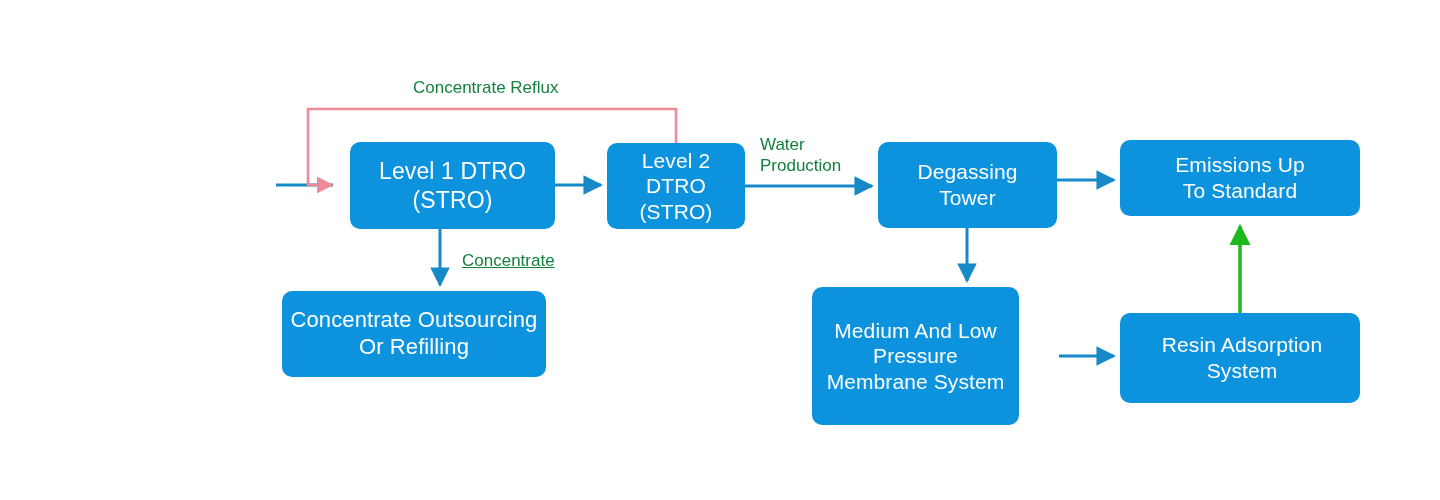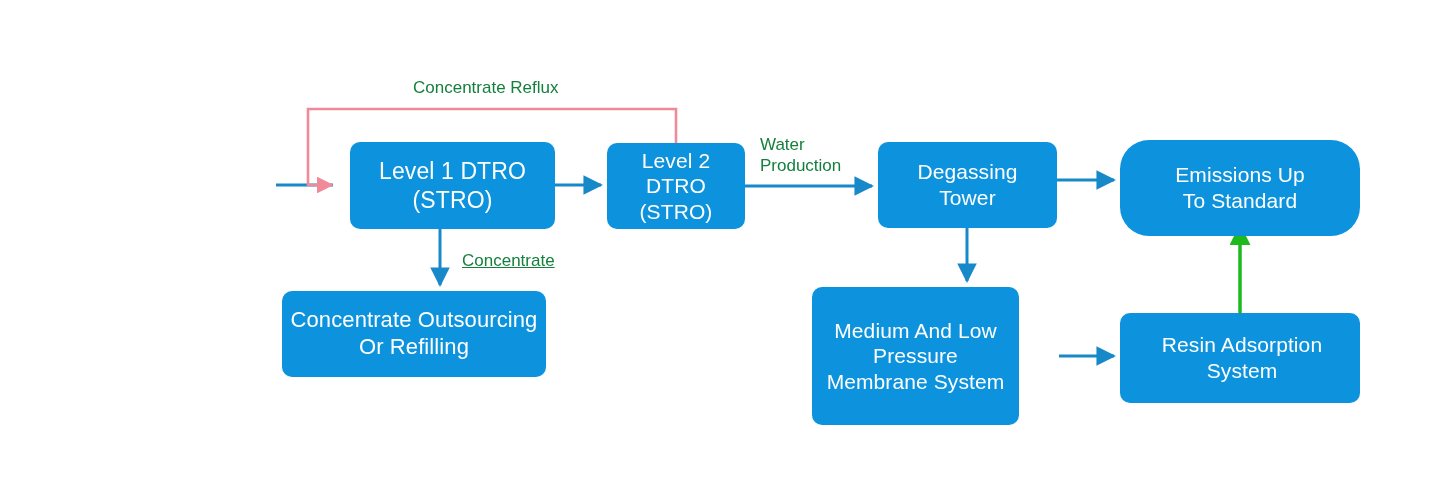--- a/index.html
+++ b/index.html
@@ -91,21 +91,21 @@
   <div class="node" style="left:338px; top:142px; width:205px; height:87px; font-size:23px;margin-left:12px;">Level 1 DTRO
 (STRO)</div>
 
   <div class="node" style="left:607px; top:143px; width:138px; height:86px; font-size:21px;">Level 2
 DTRO
 (STRO)</div>
 
   <div class="node" style="left:878px; top:142px; width:179px; height:86px; font-size:21px;">Degassing
 Tower</div>
 
-  <div class="node" style="left:1120px; top:140px; width:240px; height:96px; font-size:21px;border-radius:29px;">Emissions Up
+  <div class="node" style="left:1120px; top:140px; width:240px; height:76px; font-size:21px;">Emissions Up
 To Standard</div>
 
   <div class="node" style="left:282px; top:291px; width:264px; height:86px; font-size:22px;">Concentrate Outsourcing
 Or Refilling</div>
 
   <div class="node" style="left:812px; top:287px; width:207px; height:138px; font-size:21px;">Medium And Low
 Pressure
 Membrane System</div>
 
   <div class="node" style="left:1120px; top:313px; width:240px; height:90px; font-size:21px;padding-left:12px;">Resin Adsorption

